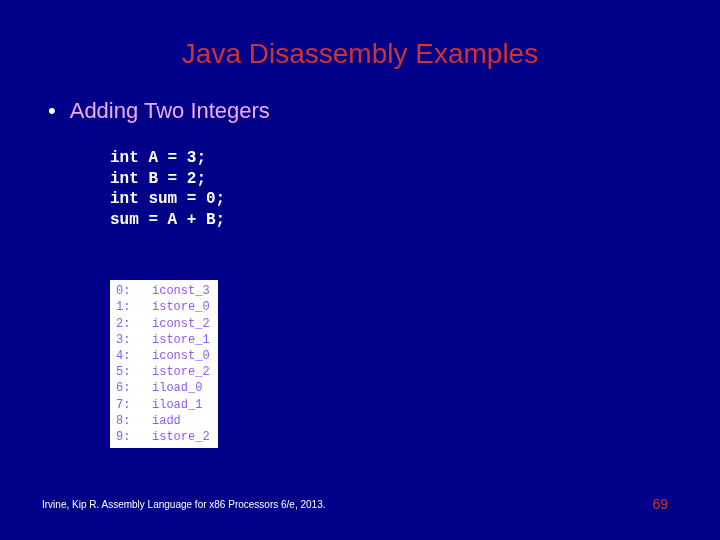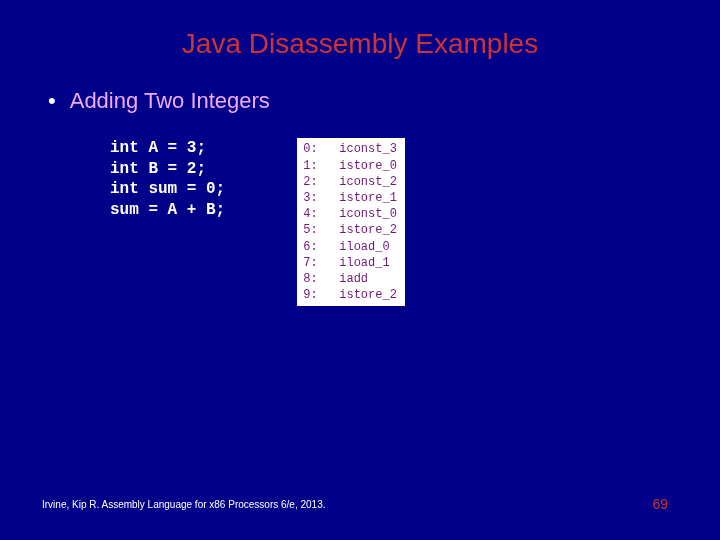--- a/index.html
+++ b/index.html
@@ -8,21 +8,21 @@
     background: #000088;
     color: #ffffff;
     font-family: Arial, Helvetica, sans-serif;
     position: relative;
     overflow: hidden;
   }
   .title {
     color: #cc3333;
     font-size: 28px;
     text-align: center;
-    padding-top: 28px;
+    padding-top: 38px;
     font-weight: normal;
   }
   .content {
     padding: 28px 48px 0 48px;
   }
   .bullet-row {
     display: flex;
     align-items: flex-start;
     gap: 14px;
     font-size: 22px;
@@ -31,35 +31,36 @@
     font-size: 22px;
     line-height: 1.2;
   }
   .bullet-text {
     color: #f0abfc;
     line-height: 1.2;
   }
   .code-row {
     display: flex;
     align-items: flex-start;
-    gap: 72px;
+    gap: 50px;
     margin-top: 24px;
     margin-left: 62px;
+    flex-direction: column;
   }
   .java-code {
     font-family: "Courier New", monospace;
     font-size: 16px;
     font-weight: bold;
     color: #ffffff;
     white-space: pre;
     line-height: 1.28;
   }
   .bytecode-box {
     background: #ffffff;
-    color: #701a75;
+    color: #8b5cf6;
     font-family: "Courier New", monospace;
     font-size: 12px;
     padding: 3px 8px 3px 6px;
     line-height: 1.35;
     white-space: pre;
   }
   .footer-left {
     position: absolute;
     left: 42px;
     bottom: 30px;

